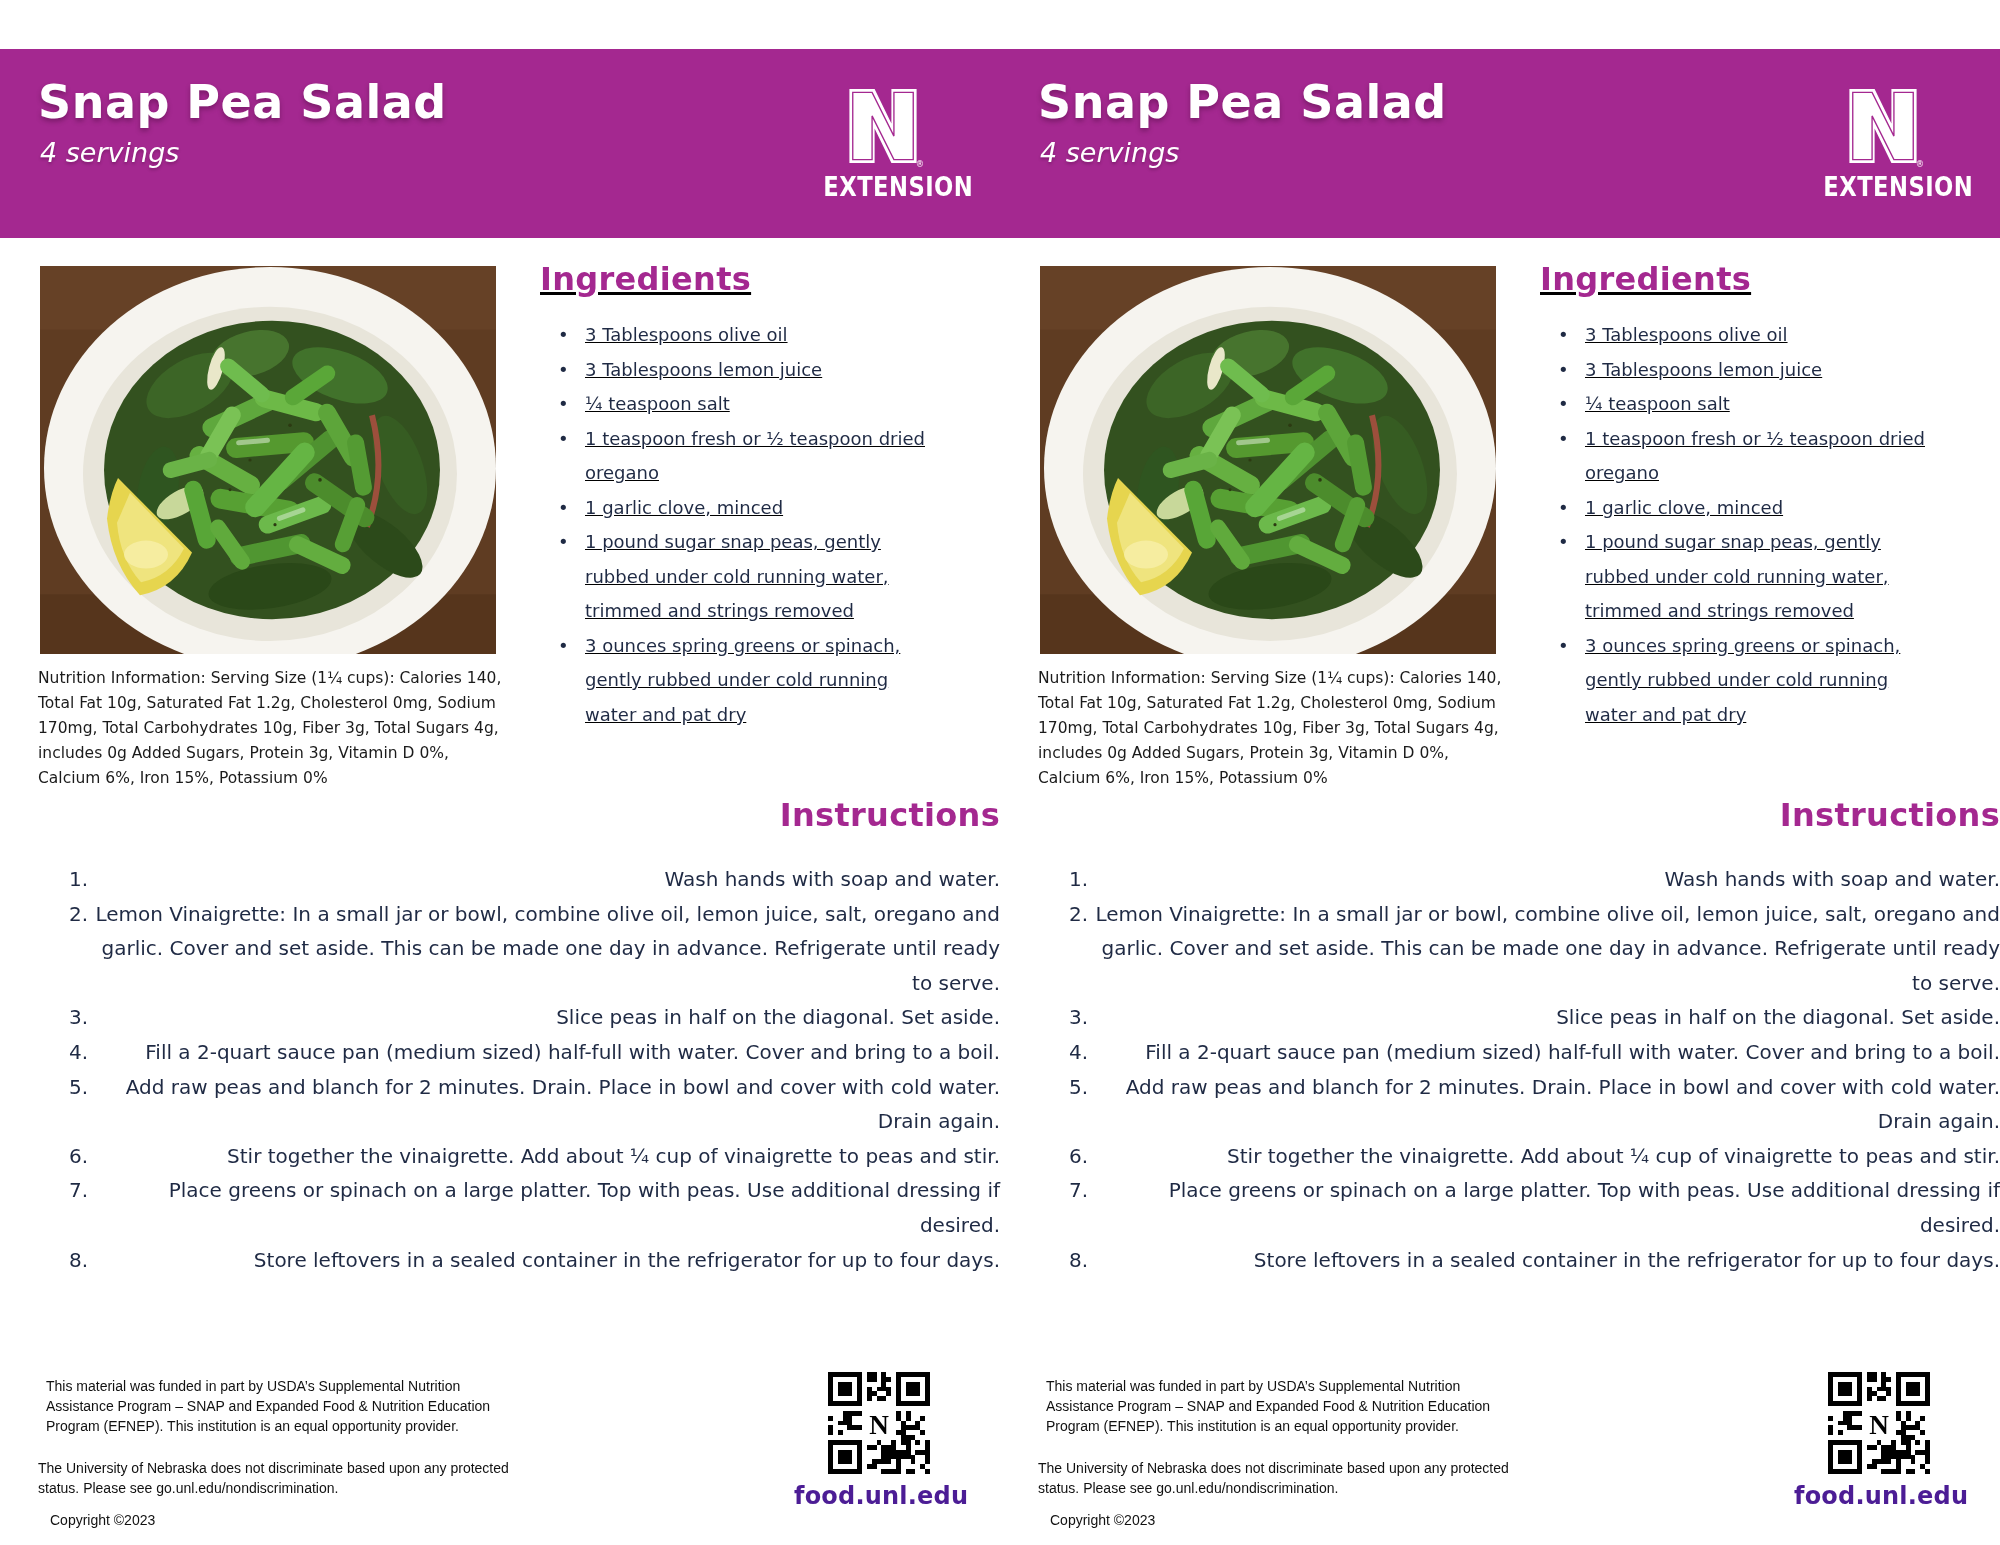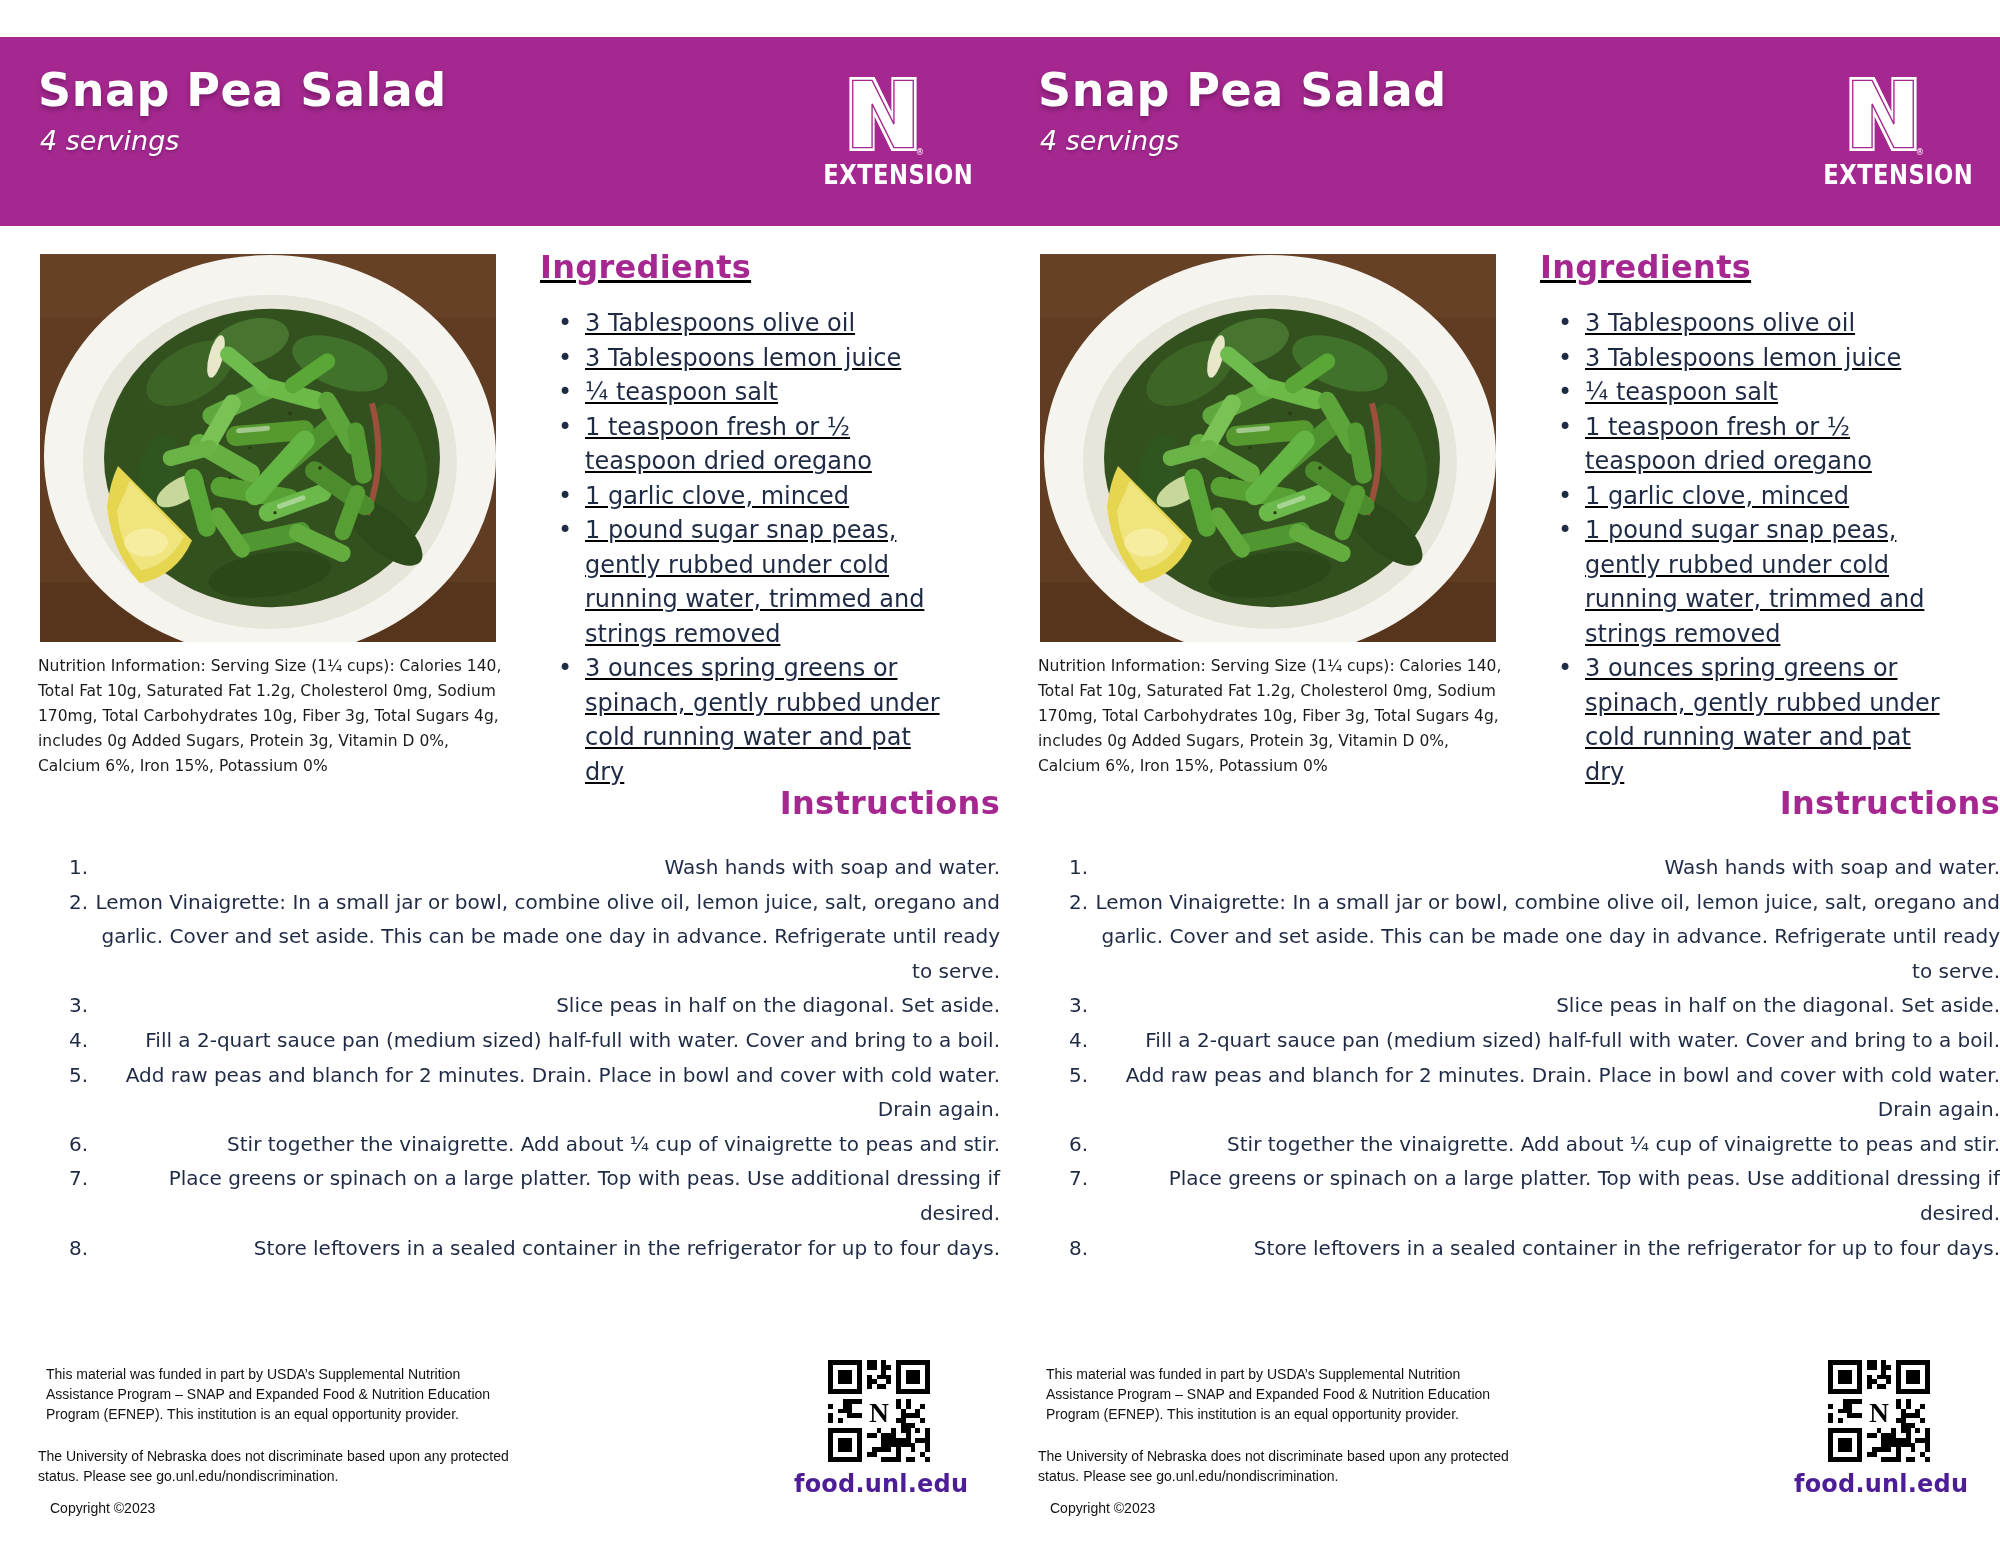--- a/index.html
+++ b/index.html
@@ -2,21 +2,21 @@
 <html style="--purple: #A42890; --navy: #1F2A44;"><head>
 <meta charset="utf-8">
 <style>
   :root{
     --purple:#A42890;
     --navy:#1F2A44;
   }
   html,body{margin:0;padding:0;background:#ffffff;}
   body{width:2000px;height:1545px;font-family:"DejaVu Sans", sans-serif;}
   .sheet{position:relative;width:2000px;height:1545px;background:#fff;overflow:hidden;}
-  .card{position:absolute;top:4px;width:1000px;height:1112px;background:#fff;}
+  .card{position:absolute;top:16px;width:1000px;height:1112px;background:#fff;}
   .card-1{left:0;}
   .card-2{left:1000px;}
 
   
   .banner{position:absolute;top:33px;left:0;width:1000px;height:189px;background:var(--purple);color:#fff;}
   .recipe-title{position:absolute;left:38px;top:26px;font-size:46px;font-weight:800;letter-spacing:.5px;
     text-shadow:0 3px 5px rgba(45,0,35,.35);white-space:nowrap;}
   .recipe-servings{position:absolute;left:40px;top:88px;font-size:27px;font-style:italic;
     text-shadow:0 2px 3px rgba(45,0,35,.3);}
   .logo{position:absolute;right:46px;top:34px;width:142px;text-align:center;}
@@ -29,21 +29,21 @@
 
   
   .nutrition{position:absolute;left:38px;top:650px;width:478px;font-size:15.5px;line-height:25px;color:#1b1b1b;}
 
   
   .section-heading{font-size:32px;font-weight:800;color:var(--purple);margin:0;letter-spacing:.3px;}
 
   
   .ingredients{position:absolute;left:540px;top:244px;width:440px;text-decoration:underline;}
   .ingredients ul{margin:20px 0 0 0;padding:0;list-style:none;width:402px;
-    font-size:24px;line-height:34.5px;color:var(--navy);}
+    font-size:18px;line-height:34.5px;color:var(--navy);}
   .ingredients li{position:relative;padding-left:45px;}
   .ingredients li::before{content:"\2022";position:absolute;left:18px;top:0;color:var(--navy);}
 
   
   .instructions{position:absolute;left:38px;top:780px;width:962px;text-align:right;}
   .instructions ol{margin:28px 0 0 0;padding:0;list-style:none;counter-reset:step;
     font-size:20px;line-height:34.6px;color:var(--navy);width:962px;}
   .instructions li{counter-increment:step;position:relative;padding-left:57px;}
   .instructions li::before{content:counter(step) ".";position:absolute;left:0;top:0;width:50px;text-align:right;color:var(--navy);}
 

